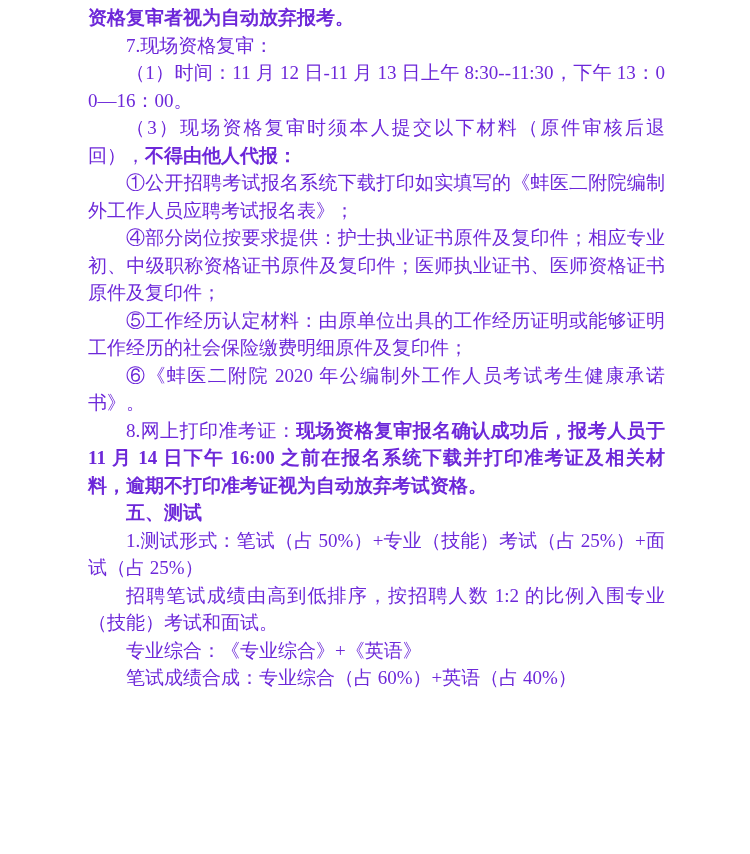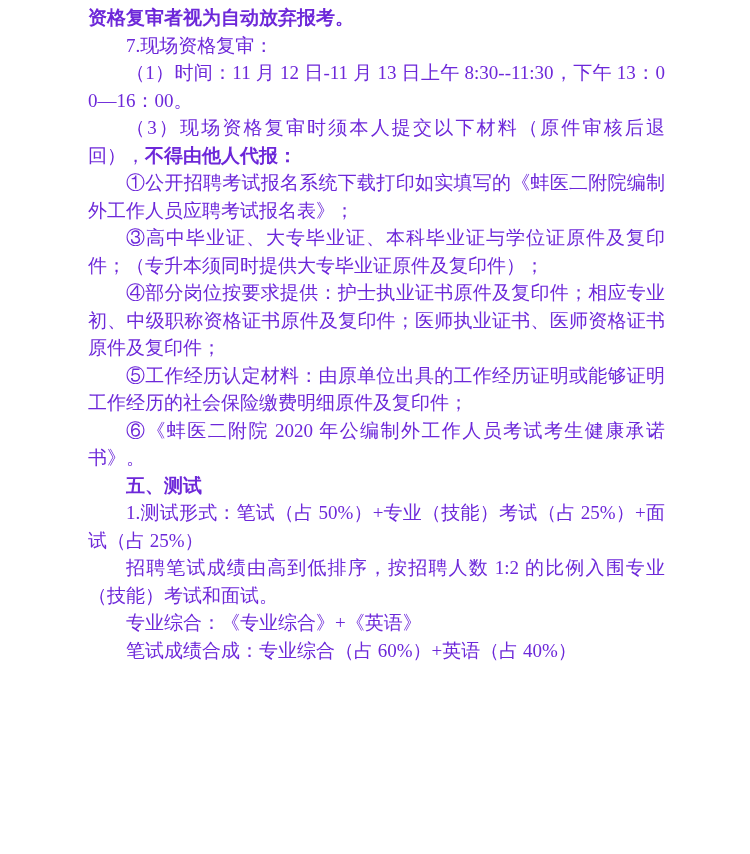--- a/index.html
+++ b/index.html
@@ -43,28 +43,28 @@
   <p class="para indent"><span>7.现场资格复审：</span></p>
 
   <p class="para indent"><span>（1）时间：11 月 12 日-11 月 13 日上午 8:30--11:30，下午 13：00—16：00。</span></p>
 
 
   <p class="para indent"><span>（3）现场资格复审时须本人提交以下材料（原件审核后退回），</span><span class="b">不得由他人代报：</span></p>
 
   <p class="para indent"><span>①公开招聘考试报名系统下载打印如实填写的《蚌医二附院编制外工作人员应聘考试报名表》；</span></p>
 
 
-  <p class="para indent"><span>③高中毕业证、大专毕业证、本科毕业证与学位证原件及复印件；（专升本须同时提供大专毕业证原件及复印件）；</span></p>
 
   <p class="para indent"><span>④部分岗位按要求提供：护士执业证书原件及复印件；相应专业初、中级职称资格证书原件及复印件；医师执业证书、医师资格证书原件及复印件；</span></p>
 
   <p class="para indent"><span>⑤工作经历认定材料：由原单位出具的工作经历证明或能够证明工作经历的社会保险缴费明细原件及复印件；</span></p>
 
   <p class="para indent"><span>⑥《蚌医二附院 2020 年公编制外工作人员考试考生健康承诺书》。</span></p>
 
+  <p class="para indent"><span>8.网上打印准考证：</span><span class="b">现场资格复审报名确认成功后，报考人员于 11 月 14 日下午 16:00 之前在报名系统下载并打印准考证及相关材料，逾期不打印准考证视为自动放弃考试资格。</span></p>
 
   <p class="para indent b"><span>五、测试</span></p>
 
   <p class="para indent"><span>1.测试形式：笔试（占 50%）+专业（技能）考试（占 25%）+面试（占 25%）</span></p>
 
   <p class="para indent"><span>招聘笔试成绩由高到低排序，按招聘人数 1:2 的比例入围专业（技能）考试和面试。</span></p>
 
 
   <p class="para indent"><span>专业综合：《专业综合》+《英语》</span></p>
 

